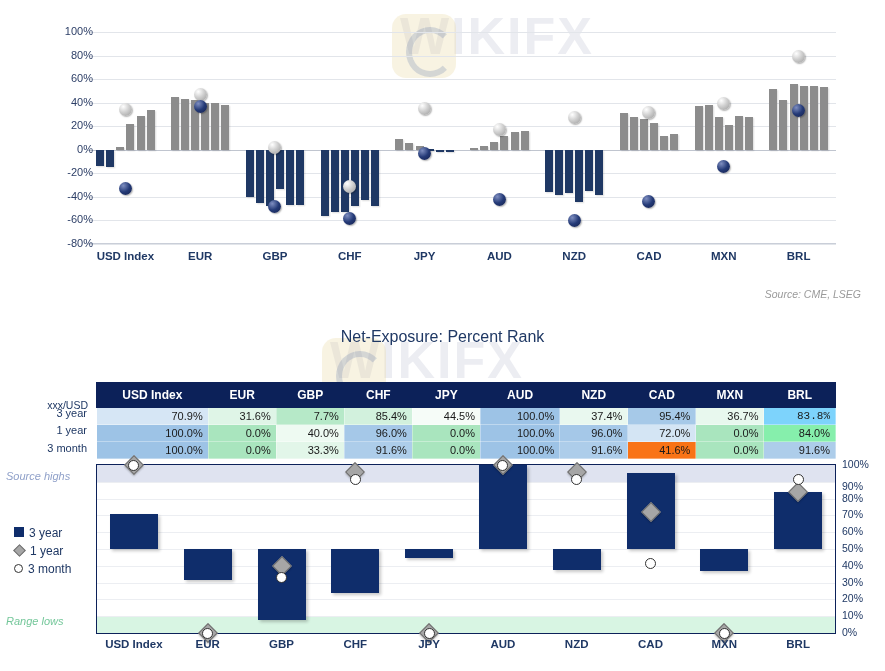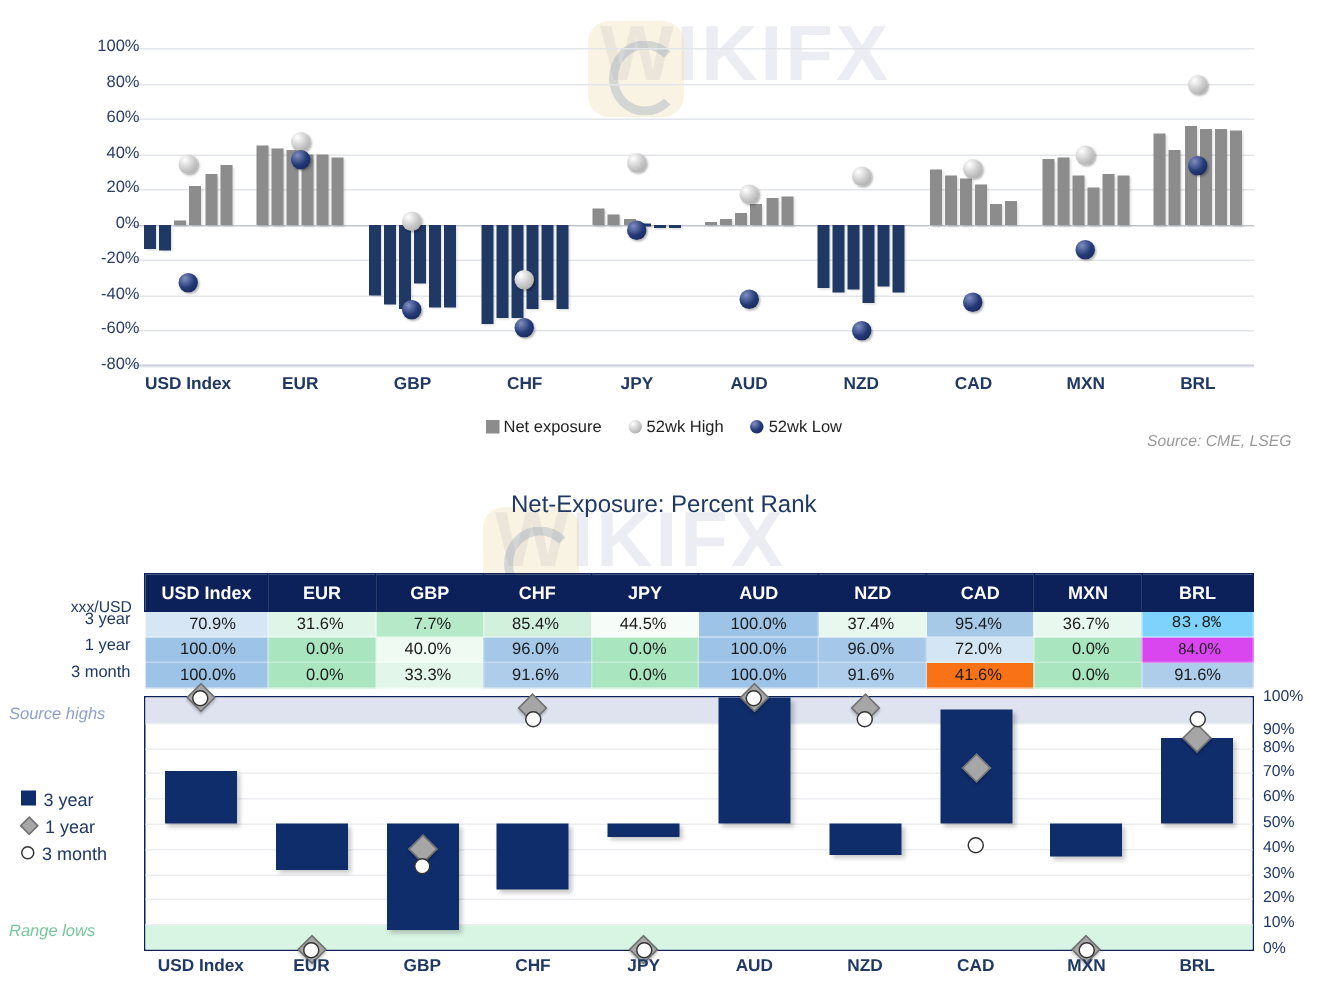--- a/index.html
+++ b/index.html
@@ -104,21 +104,21 @@
     border-collapse:collapse; z-index:2;
     font-size:11px;
   }
   #rank-table th, #rank-table td { padding:0; }
   #rank-table thead th {
     background:#0C2159; color:#ffffff; font-weight:bold;
     font-size:12px; height:25px; text-align:center;
     border:1px solid #0C2159;
   }
   #rank-table tbody td {
-    height:17px; text-align:right; padding-right:21px;
+    height:17px; text-align:right; padding-right:5px;
     color:#1a1a1a; border:1px solid rgba(255,255,255,0.35);
     font-size:11px;
   }
   #tbl-corner {
     position:absolute; left:0; top:399px; width:92px; text-align:right;
     padding-right:4px; font-size:10.5px; color:#1F3864; z-index:2;
   }
   .rlab { position:absolute; left:0; width:92px; text-align:right;
           padding-right:5px; font-size:11px; color:#1F3864; z-index:2; }
 
@@ -302,21 +302,20 @@
       <div class="xlab" style="left: 230px;">GBP</div>
       <div class="xlab" style="left: 304.8px;">CHF</div>
       <div class="xlab" style="left: 379.6px;">JPY</div>
       <div class="xlab" style="left: 454.4px;">AUD</div>
       <div class="xlab" style="left: 529.2px;">NZD</div>
       <div class="xlab" style="left: 604px;">CAD</div>
       <div class="xlab" style="left: 678.8px;">MXN</div>
       <div class="xlab" style="left: 753.6px;">BRL</div>
     </div>
 
-  <div id="top-legend"><span class="li"><span class="lg-sq"></span><span>Net exposure</span></span><span class="li"><span class="lg-c1"></span><span>52wk High</span></span><span class="li"><span class="lg-c2"></span><span>52wk Low</span></span></div>
   <div id="source">Source: CME, LSEG</div>
 <div class="ytick" style="top: 32px;">100%</div>
     <div class="ytick" style="top: 55.5556px;">80%</div>
     <div class="ytick" style="top: 79.1111px;">60%</div>
     <div class="ytick" style="top: 102.667px;">40%</div>
     <div class="ytick" style="top: 126.222px;">20%</div>
     <div class="ytick" style="top: 149.778px;">0%</div>
     <div class="ytick" style="top: 173.333px;">-20%</div>
     <div class="ytick" style="top: 196.889px;">-40%</div>
     <div class="ytick" style="top: 220.444px;">-60%</div>
@@ -358,21 +357,21 @@
       <tr>
         <td style="background: rgb(157, 195, 230);">100.0%</td>
         <td style="background: rgb(169, 229, 190);">0.0%</td>
         <td style="background: rgb(238, 250, 242);">40.0%</td>
         <td style="background: rgb(165, 200, 232);">96.0%</td>
         <td style="background: rgb(169, 229, 190);">0.0%</td>
         <td style="background: rgb(157, 195, 230);">100.0%</td>
         <td style="background: rgb(165, 200, 232);">96.0%</td>
         <td style="background: rgb(212, 229, 244);">72.0%</td>
         <td style="background: rgb(169, 229, 190);">0.0%</td>
-        <td style="background: #d946ef; font-family: Liberation Serif, serif;">84.0%</td>
+        <td style="background: #86efac;">84.0%</td>
       </tr>
       <tr>
         <td style="background: rgb(157, 195, 230);">100.0%</td>
         <td style="background: rgb(169, 229, 190);">0.0%</td>
         <td style="background: rgb(226, 246, 233);">33.3%</td>
         <td style="background: rgb(173, 205, 234);">91.6%</td>
         <td style="background: rgb(169, 229, 190);">0.0%</td>
         <td style="background: rgb(157, 195, 230);">100.0%</td>
         <td style="background: rgb(173, 205, 234);">91.6%</td>
         <td style="background: #f97316;">41.6%</td>

